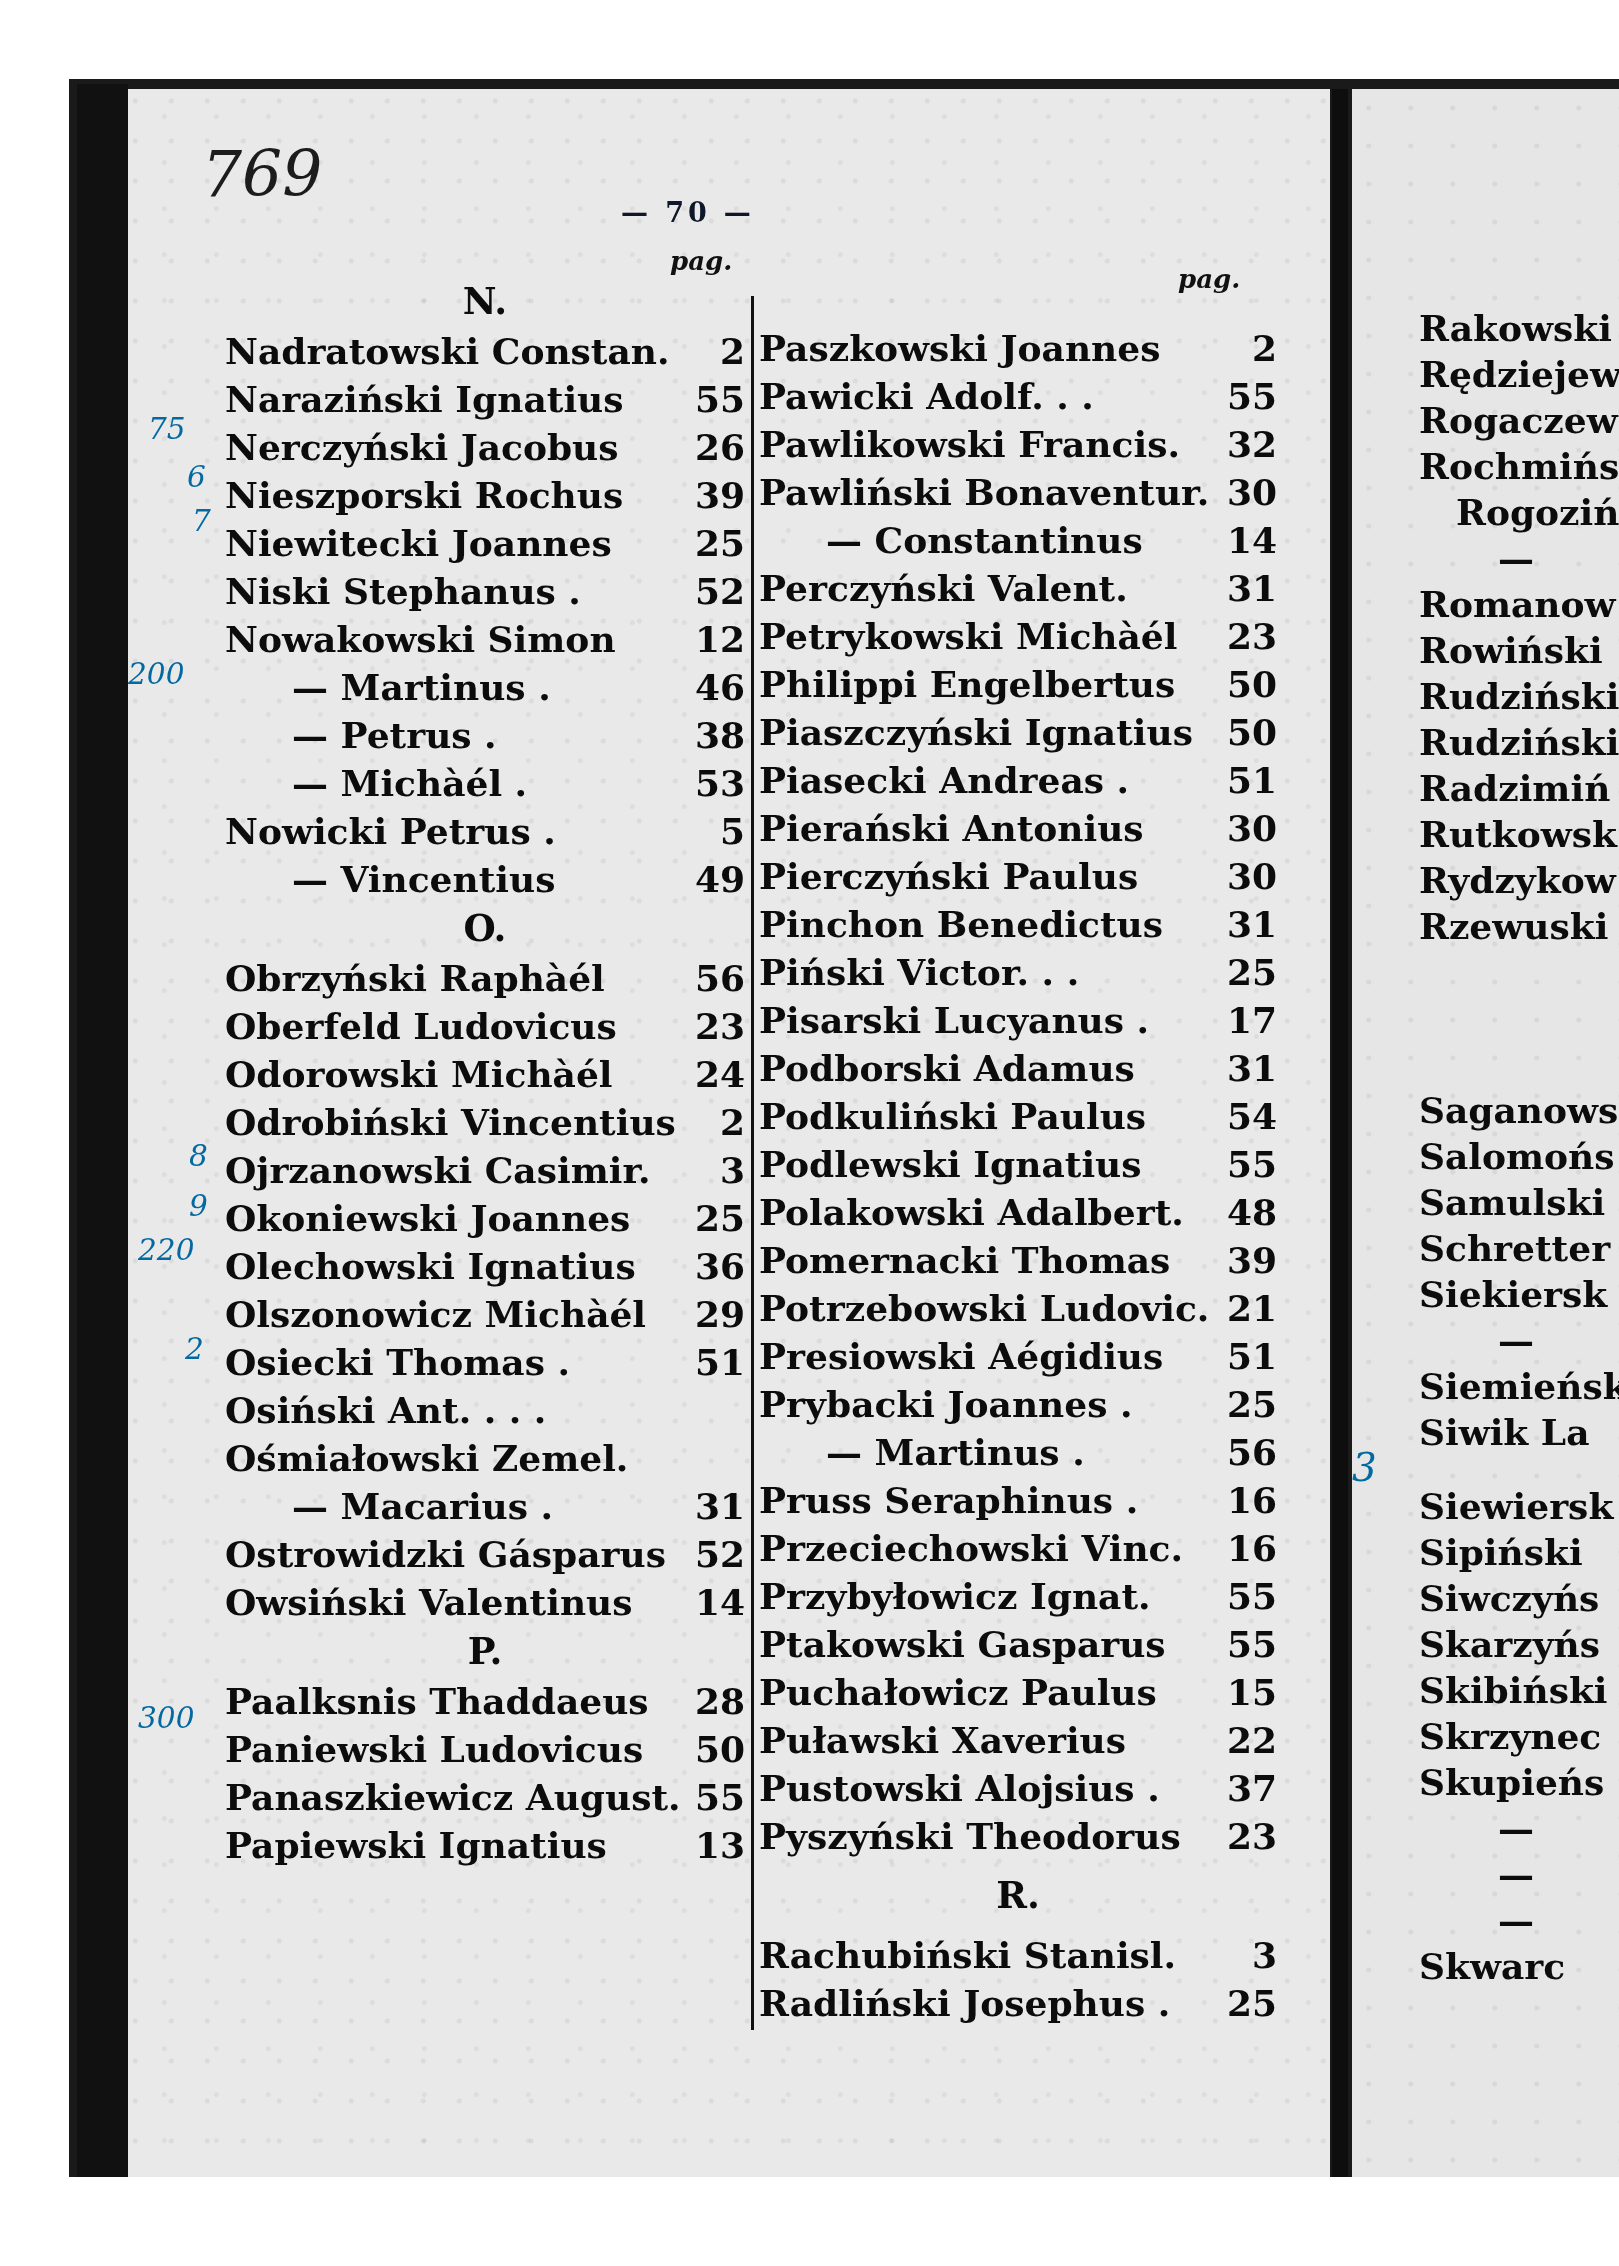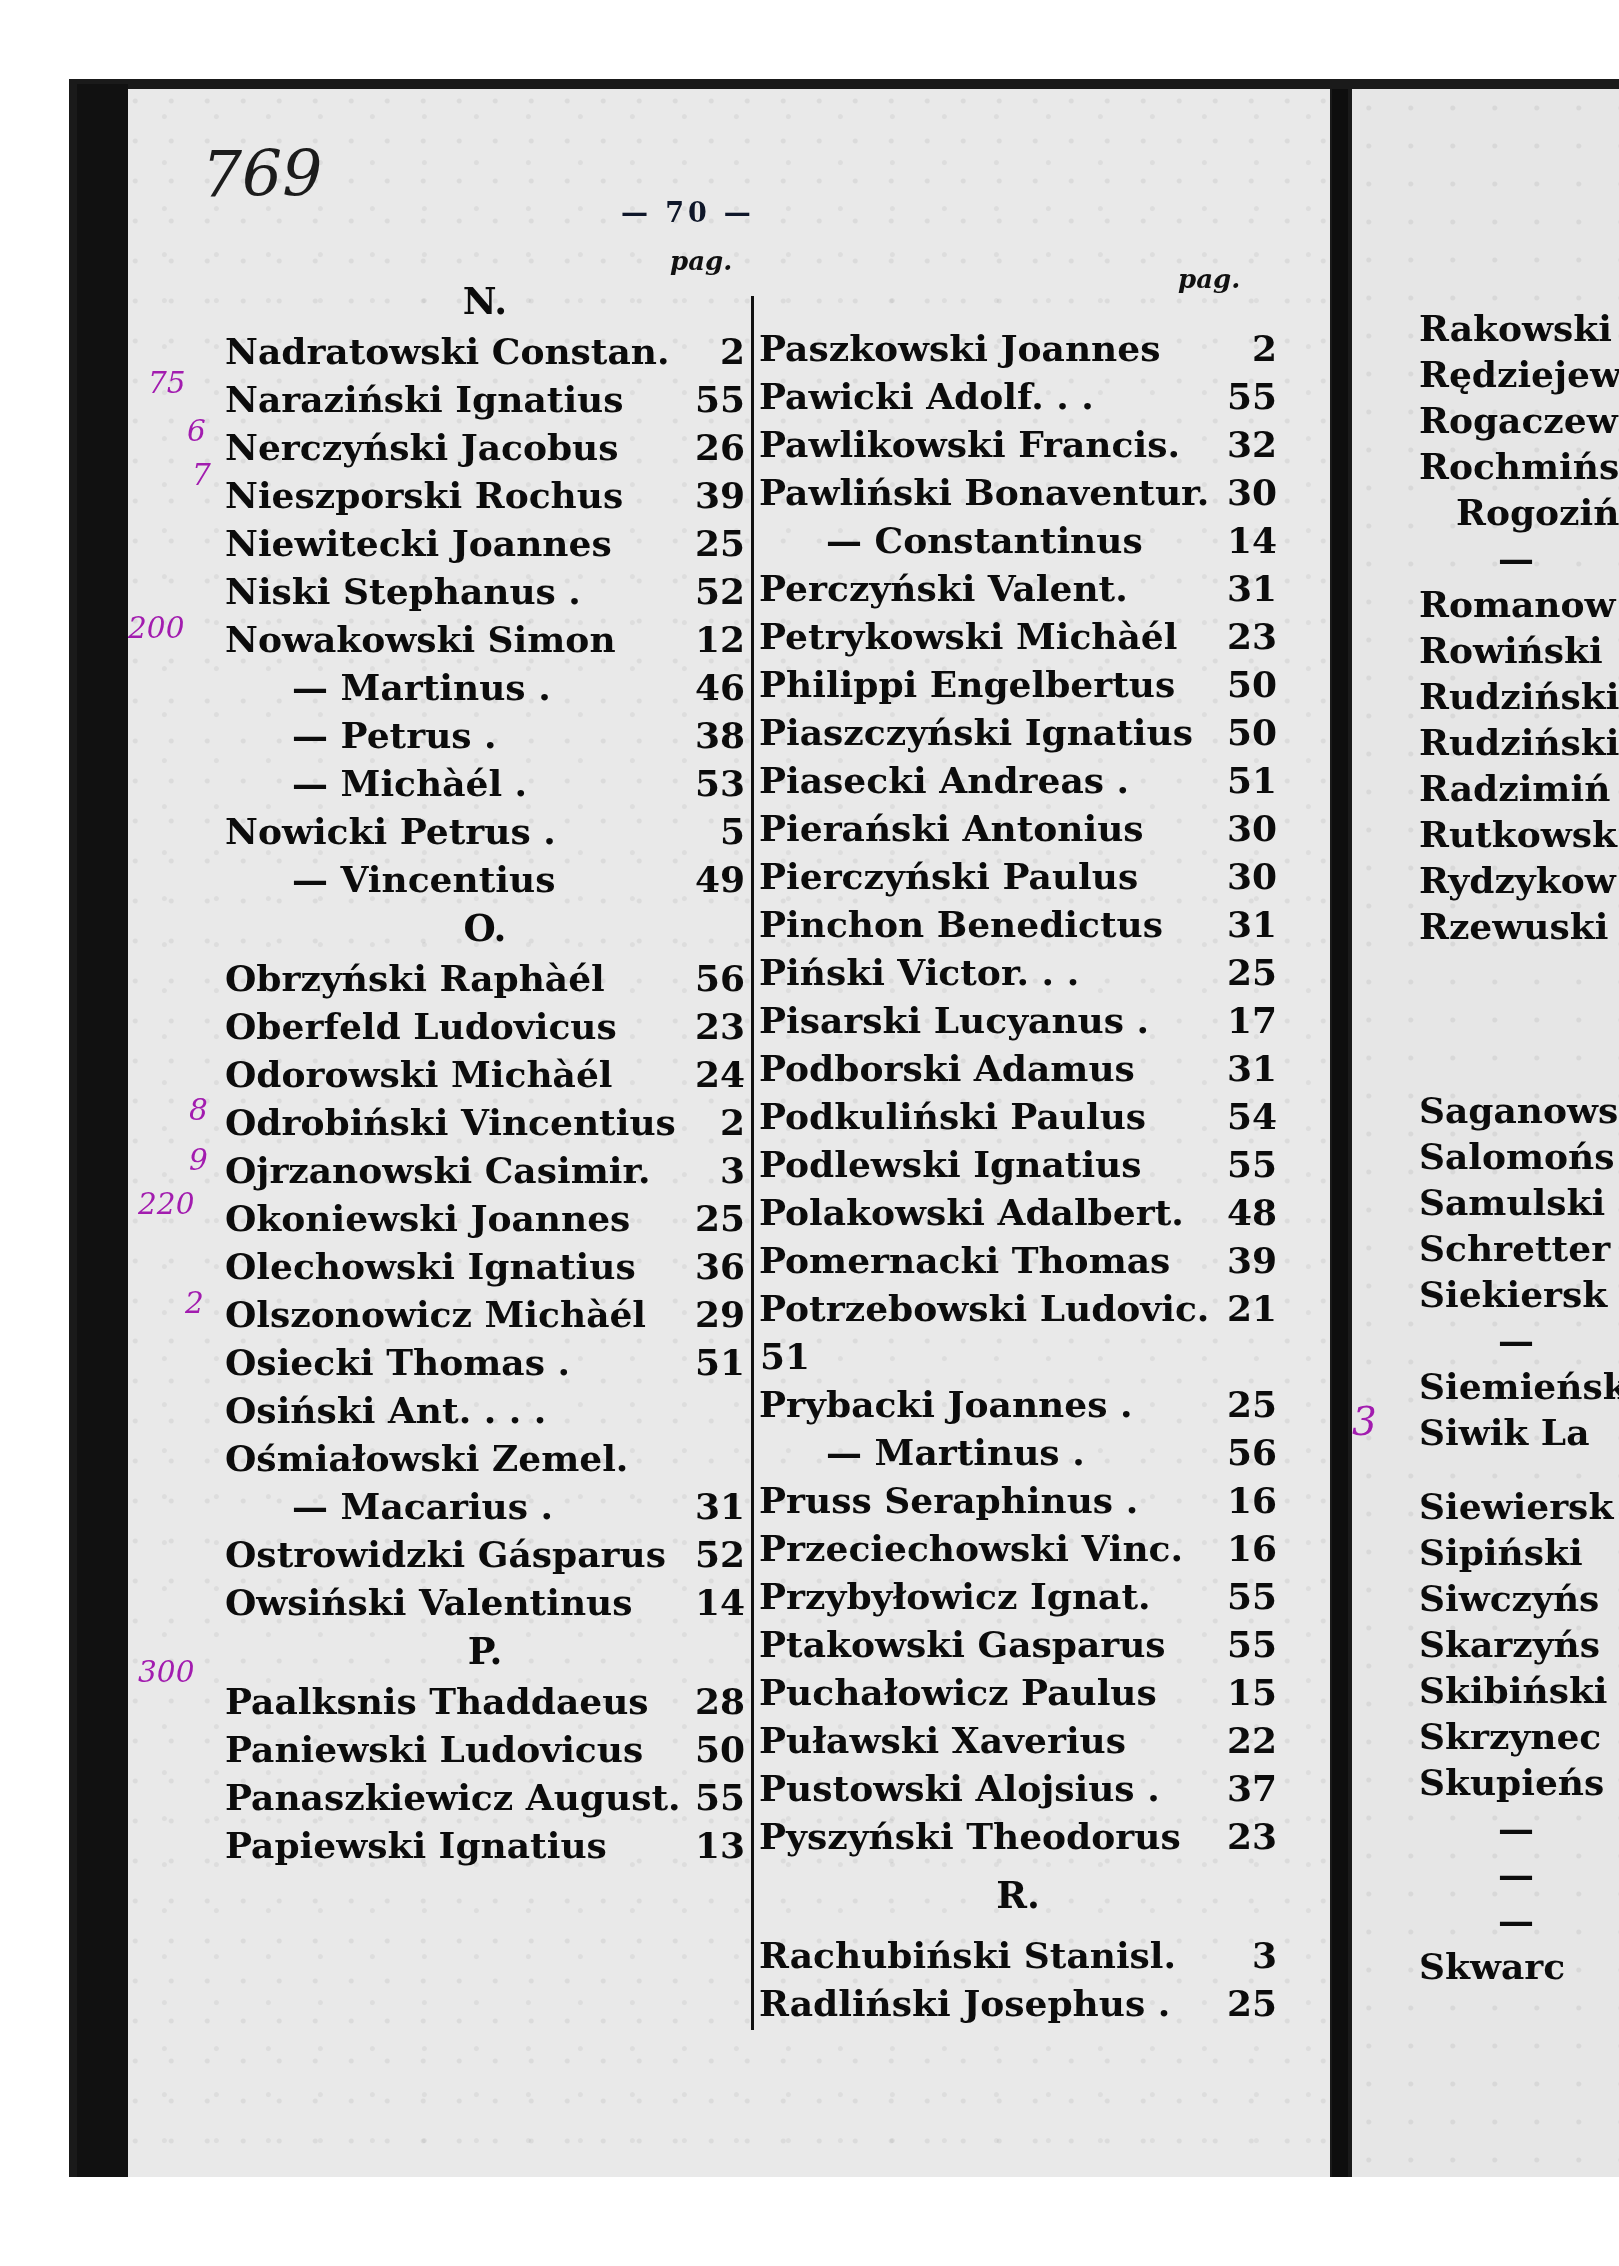--- a/index.html
+++ b/index.html
@@ -46,21 +46,21 @@
     }
     .row .name { overflow:hidden; }
     .row .num { text-align:right; min-width:51px; }
     .row.cont .name { padding-left:67px; }
     .letter { text-align:center; font-size:37px; font-weight:bold; height:51px; line-height:51px; }
     .spacer { height:48px; }
 
     .vrule { position:absolute; width:3px; background:#111; }
 
     .col-c .row { justify-content:flex-start; font-size:36px; }
-    .margin-mark { position:absolute; font-family:"DejaVu Serif",serif; font-style:italic; font-size:29.6px; color:#a21caf; }
+    .margin-mark { position:absolute; font-family:"DejaVu Serif",serif; font-style:italic; font-size:29.6px; color:#0369a1;margin-top:46px; }
   </style>
 </head>
 <body>
 
 <div class="book-shadow"></div>
 <div class="left-edge"></div>
 <div class="page-left"></div>
 <div class="spine-line"></div>
 <div class="page-right"></div>
 
@@ -290,20 +290,21 @@
     </div>
   <div class="row">
       <span class="name">Pomernacki Thomas</span>
       <span class="num">39</span>
     </div>
   <div class="row">
       <span class="name">Potrzebowski Ludovic.</span>
       <span class="num">21</span>
     </div>
   <div class="row">
+      <span class="name">Presiowski Aégidius</span>
       <span class="num">51</span>
     </div>
   <div class="row">
       <span class="name">Prybacki Joannes  .</span>
       <span class="num">25</span>
     </div>
   <div class="row cont">
       <span class="name">— Martinus .</span>
       <span class="num">56</span>
     </div>

